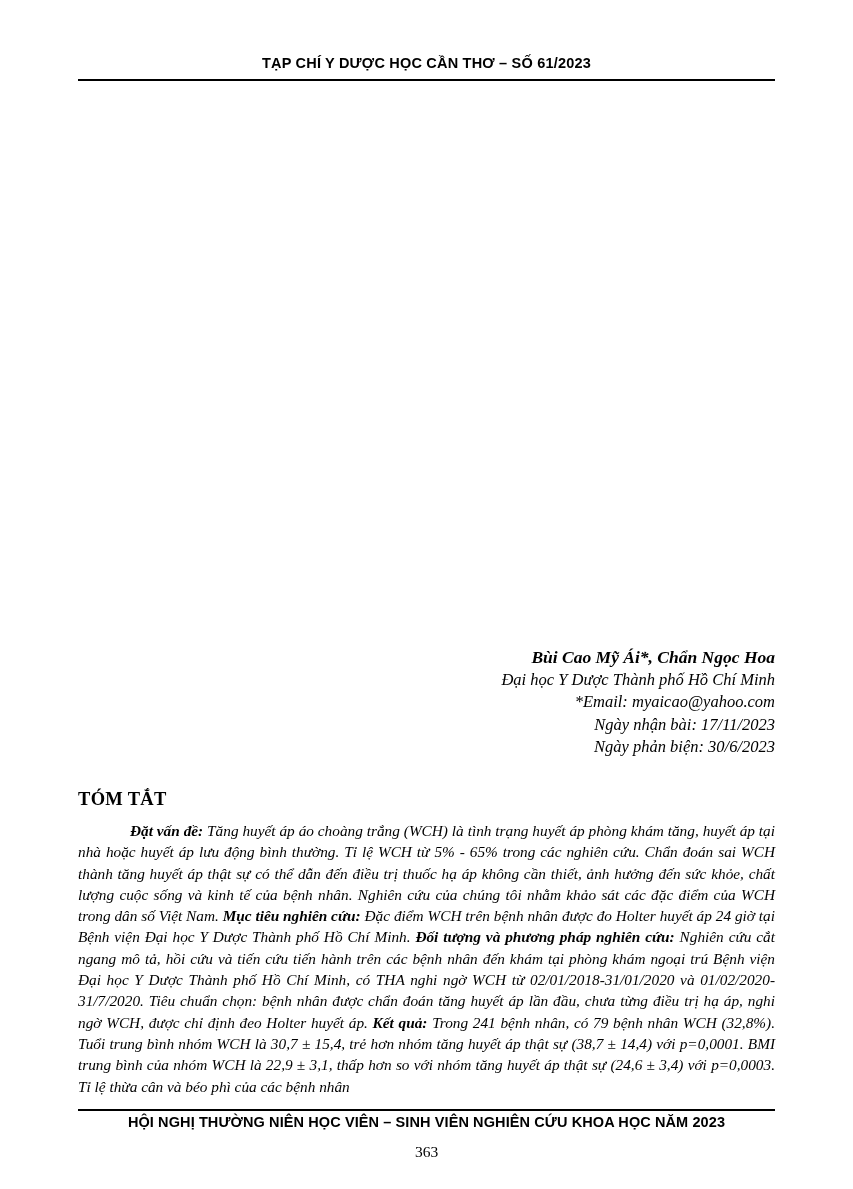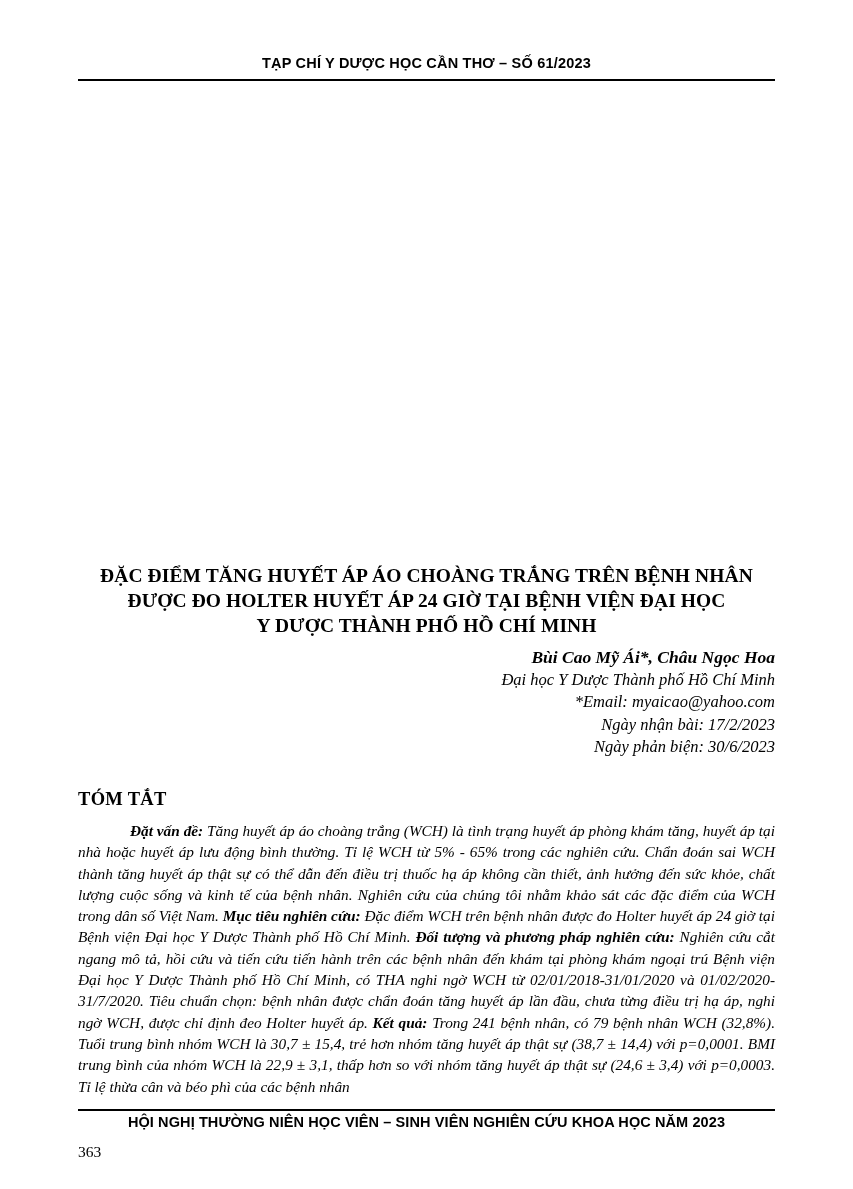--- a/index.html
+++ b/index.html
@@ -129,43 +129,39 @@
     font-family: "Liberation Sans", sans-serif;
     font-weight: bold;
     font-size: 14.5px;
     letter-spacing: 0.1px;
   }
   .page-number {
     position: absolute;
     top: 1143px;
     left: 0;
     width: 697px;
+    text-align: center;
     font-size: 15.5px;
   }
 </style>
 </head>
 <body>
 
 <div class="page">
   <div class="content">
 
     <div class="running-head">TẠP CHÍ Y DƯỢC HỌC CẦN THƠ – SỐ 61/2023</div>
     <div class="rule-top"></div>
 
-    <div class="title-block">
-      <div>ĐẶC ĐIỂM TĂNG HUYẾT ÁP ÁO CHOÀNG TRẮNG TRÊN BỆNH NHÂN</div>
-      <div>ĐƯỢC ĐO HOLTER HUYẾT ÁP 24 GIỜ TẠI BỆNH VIỆN ĐẠI HỌC</div>
-      <div>Y DƯỢC THÀNH PHỐ HỒ CHÍ MINH</div>
-    </div>
 
     <div class="meta-block">
-      <div class="authors">Bùi Cao Mỹ Ái*, Châu Ngọc Hoa</div>
+      <div class="authors">Bùi Cao Mỹ Ái*, Chẩn Ngọc Hoa</div>
       <div class="affil">Đại học Y Dược Thành phố Hồ Chí Minh</div>
       <div class="email">*Email: myaicao@yahoo.com</div>
-      <div class="date">Ngày nhận bài: 17/2/2023</div>
+      <div class="date">Ngày nhận bài: 17/11/2023</div>
       <div class="date">Ngày phản biện: 30/6/2023</div>
     </div>
 
     <div class="abstract-heading">TÓM TẮT</div>
 
     <div class="abstract-body"><span class="lead"></span><b>Đặt vấn đề:</b><span> Tăng huyết áp áo choàng trắng (WCH) là tình trạng huyết áp phòng khám tăng, huyết áp tại nhà hoặc huyết áp lưu động bình thường. Tỉ lệ WCH từ 5% - 65% trong các nghiên cứu. Chẩn đoán sai WCH thành tăng huyết áp thật sự có thể dẫn đến điều trị thuốc hạ áp không cần thiết, ảnh hưởng đến sức khỏe, chất lượng cuộc sống và kinh tế của bệnh nhân. Nghiên cứu của chúng tôi nhằm khảo sát các đặc điểm của WCH trong dân số Việt Nam. </span><b>Mục tiêu nghiên cứu:</b><span> Đặc điểm WCH trên bệnh nhân được đo Holter huyết áp 24 giờ tại Bệnh viện Đại học Y Dược Thành phố Hồ Chí Minh. </span><b>Đối tượng và phương pháp nghiên cứu:</b><span> Nghiên cứu cắt ngang mô tả, hồi cứu và tiến cứu tiến hành trên các bệnh nhân đến khám tại phòng khám ngoại trú Bệnh viện Đại học Y Dược Thành phố Hồ Chí Minh, có THA nghi ngờ WCH từ 02/01/2018-31/01/2020 và 01/02/2020-31/7/2020. Tiêu chuẩn chọn: bệnh nhân được chẩn đoán tăng huyết áp lần đầu, chưa từng điều trị hạ áp, nghi ngờ WCH, được chỉ định đeo Holter huyết áp. </span><b>Kết quả:</b><span> Trong 241 bệnh nhân, có 79 bệnh nhân WCH (32,8%). Tuổi trung bình nhóm WCH là 30,7 ± 15,4, trẻ hơn nhóm tăng huyết áp thật sự (38,7 ± 14,4) với p=0,0001. BMI trung bình của nhóm WCH là 22,9 ± 3,1, thấp hơn so với nhóm tăng huyết áp thật sự (24,6 ± 3,4) với p=0,0003. Tỉ lệ thừa cân và béo phì của các bệnh nhân</span></div>
 
     <div class="rule-bottom"></div>
     <div class="footer-title">HỘI NGHỊ THƯỜNG NIÊN HỌC VIÊN – SINH VIÊN NGHIÊN CỨU KHOA HỌC NĂM 2023</div>
     <div class="page-number">363</div>

